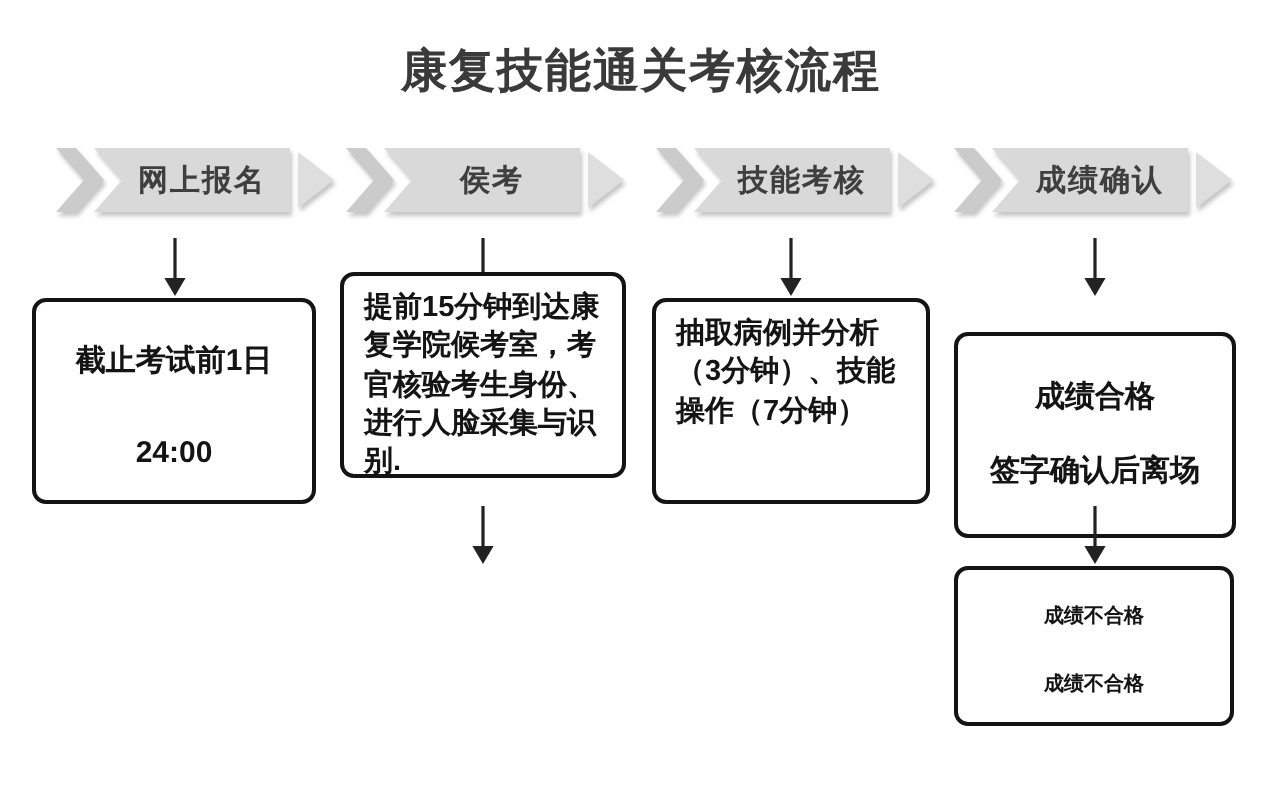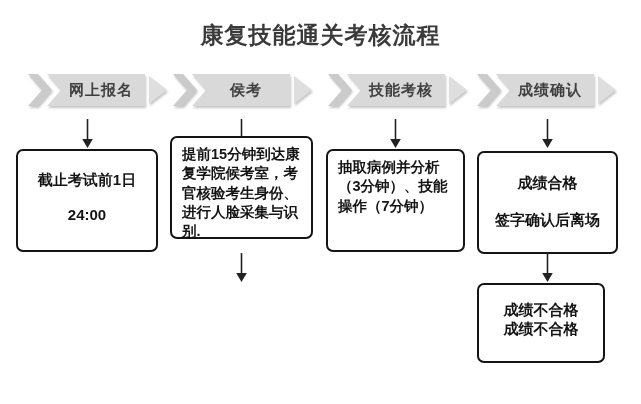--- a/index.html
+++ b/index.html
@@ -22,26 +22,26 @@
   }
   .down-arrow{position:absolute;width:13px;height:29px;}
   .down-arrow svg{display:block;}
   .box{
     position:absolute;box-sizing:border-box;background:#ffffff;
     border:2.5px solid #141414;border-radius:7px;
     color:#141414;font-weight:bold;
   }
   .box.center{display:flex;flex-direction:column;align-items:center;text-align:center;}
   .box.para{padding:7px 10px 4px 10px;font-size:14.5px;line-height:1.33;text-align:left;}
-  .b1{left:16px;top:149px;width:142px;height:103px;font-size:15px;padding-top:20px;row-gap:16px;}
+  .b1{left:16px;top:149px;width:142px;height:103px;font-size:15px;padding-top:20px;row-gap:28px;}
   .b2{left:170px;top:136px;width:143px;height:103px;}
   .b3{left:326px;top:149px;width:139px;height:103px;padding-top:9px;line-height:1.38;}
-  .b4{left:477px;top:151px;width:141px;height:103px;font-size:15px;padding-top:21px;row-gap:18px;}
+  .b4{left:477px;top:166px;width:141px;height:103px;font-size:15px;padding-top:21px;row-gap:18px;}
   .b2b{left:170px;top:283px;width:143px;height:80px;padding-top:11px;line-height:1.4;}
-  .b4b{left:477px;top:283px;width:128px;height:80px;font-size:15px;padding-top:16px;row-gap:0;}
+  .b4b{left:477px;top:283px;width:140px;height:80px;font-size:10px;padding-top:16px;row-gap:20px;}
 </style>
 </head>
 <body>
 
 <div class="canvas">
 
   <h1 class="title">康复技能通关考核流程</h1>
 
   <div class="chev" style="left:28px">
     <svg width="140" height="32" viewBox="0 0 140 32">

